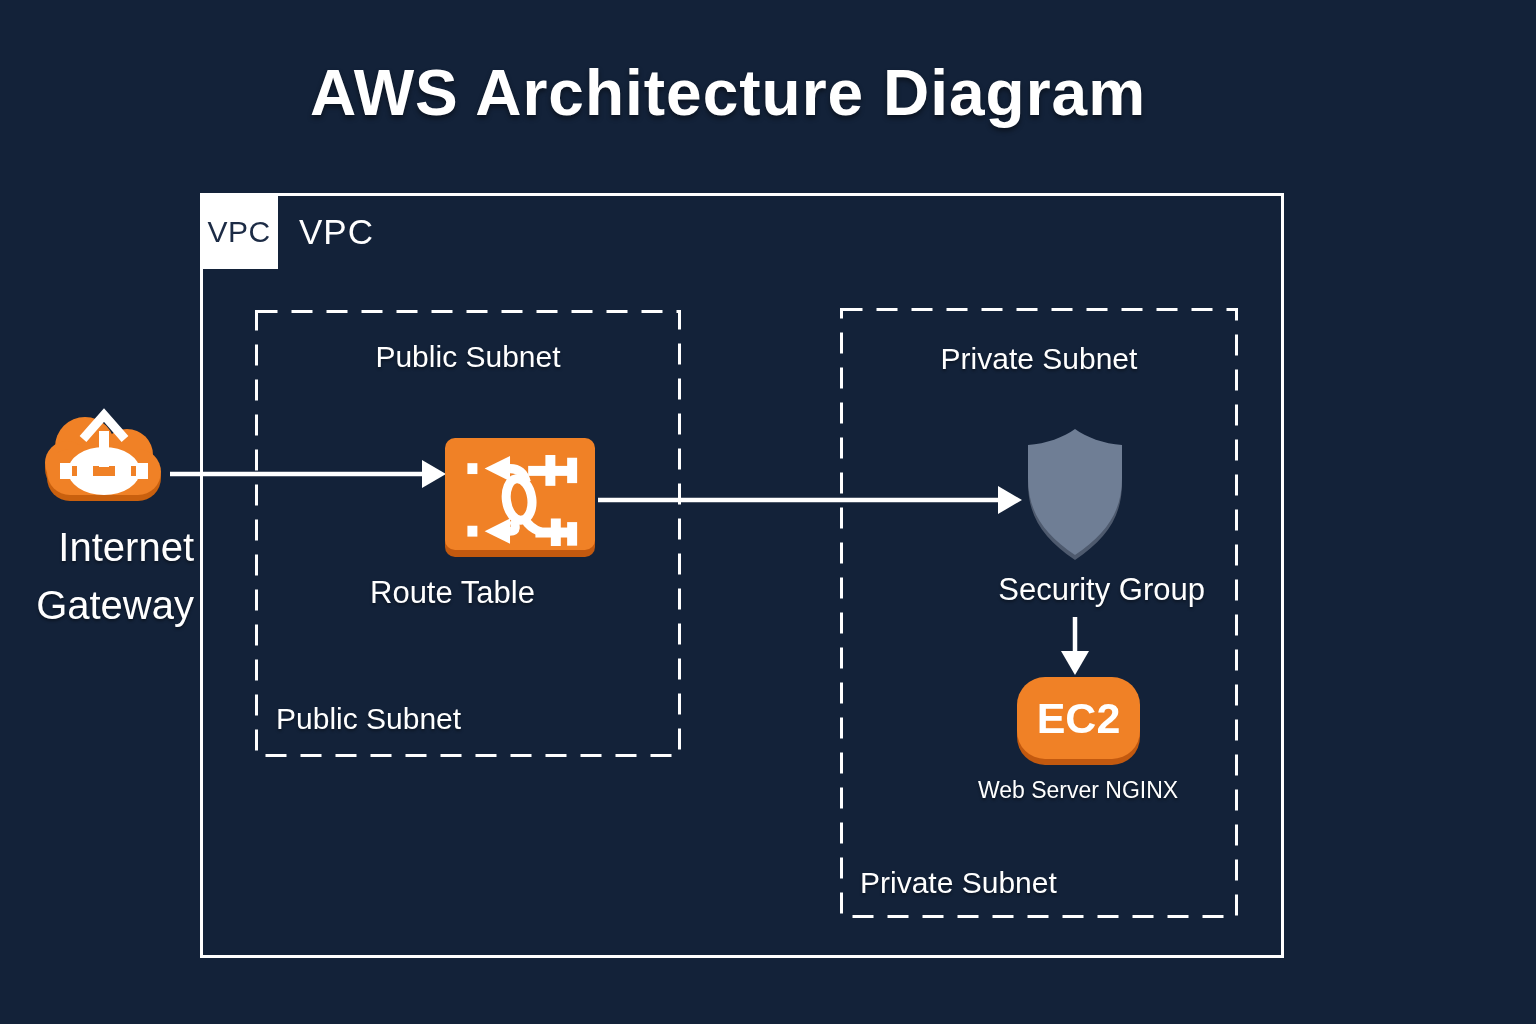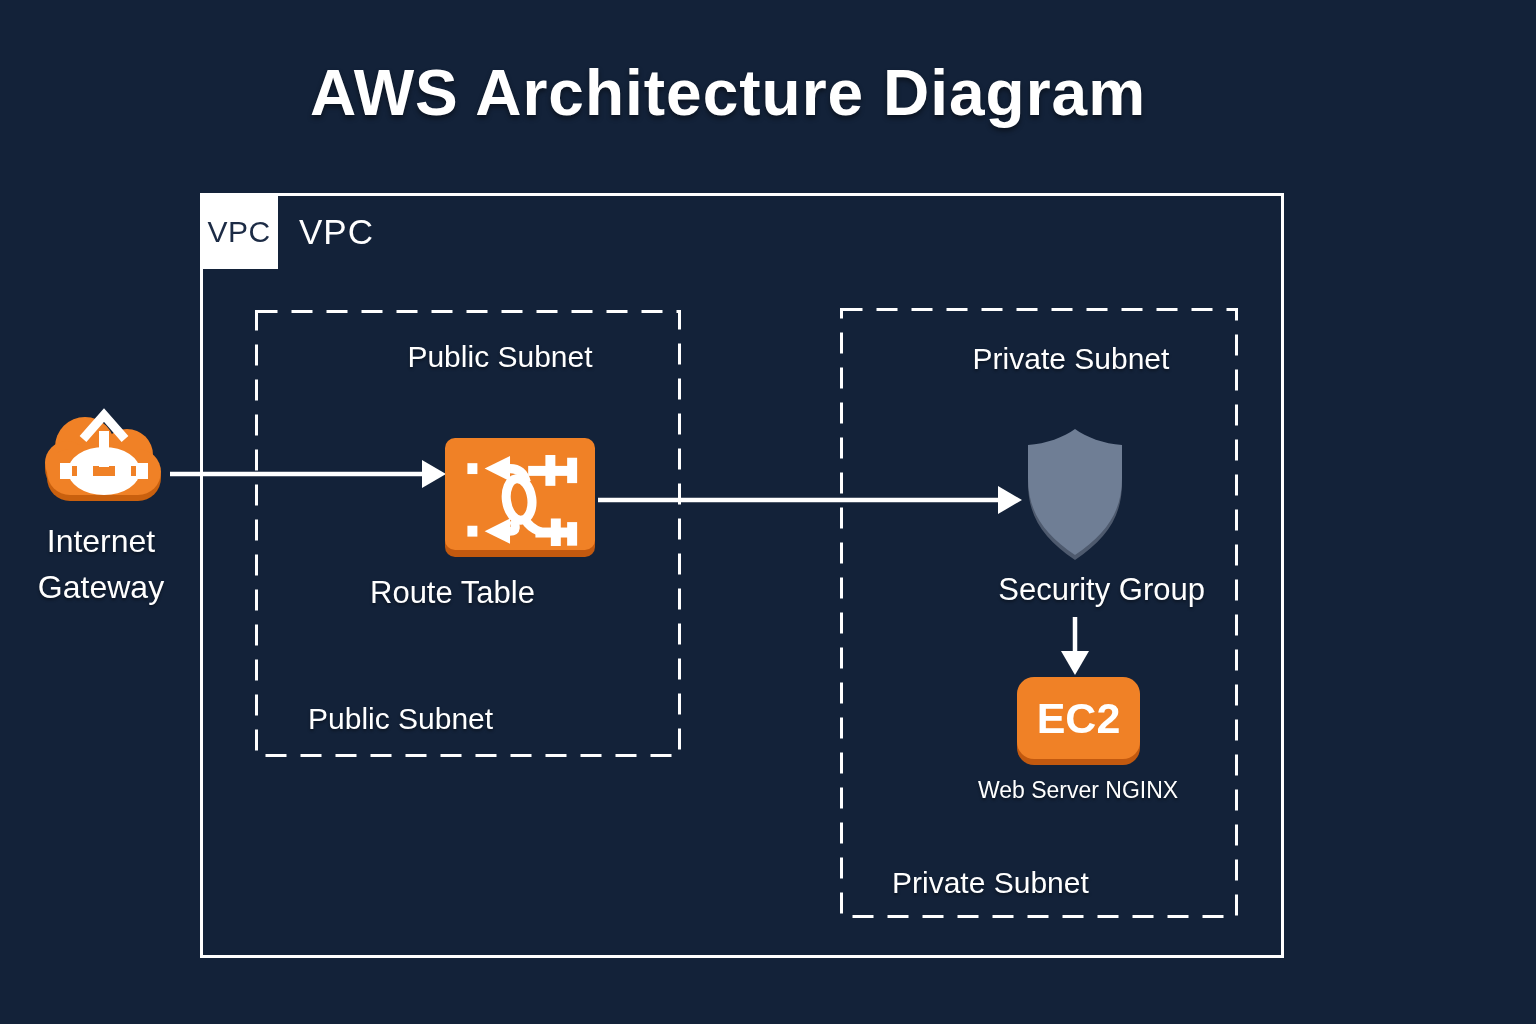--- a/index.html
+++ b/index.html
@@ -16,39 +16,39 @@
     text-shadow:0 3px 5px rgba(0,0,0,.45);
   }
   #bg-svg{left:0;top:0;z-index:1;}
   .z2{z-index:2;}
   #vpc-corner{
     left:200px;top:195px;width:78px;height:74px;background:#ffffff;
     display:flex;align-items:center;justify-content:center;
     font-size:30px;color:#1c2b45;letter-spacing:.5px;
   }
   #vpc-label{left:299px;top:212px;font-size:35px;letter-spacing:1px;}
-  .subnet-label{font-size:30px;text-shadow:0 2px 3px rgba(0,0,0,.4);margin-left:32px;}
+  .subnet-label{font-size:30px;text-shadow:0 2px 3px rgba(0,0,0,.4);}
   #public-top{left:256px;top:340px;width:424px;text-align:center;}
   #public-bottom{left:276px;top:702px;}
   #private-top{left:841px;top:342px;width:396px;text-align:center;}
   #private-bottom{left:860px;top:866px;}
   .node-label{font-size:31px;text-shadow:0 2px 3px rgba(0,0,0,.4);}
   #igw-icon{left:33px;top:405px;}
-  #igw-label{left:8px;top:518px;width:186px;text-align:center;line-height:1.45;font-size:32px;}
+  #igw-label{left:8px;top:518px;width:186px;text-align:right;line-height:1.45;font-size:40px;}
   #route-table-node{
     left:445px;top:438px;width:150px;height:112px;background:#F08126;
     border-radius:10px;box-shadow:0 7px 0 #C2590F;
     display:flex;align-items:center;justify-content:center;
   }
   #route-table-label{left:370px;top:575px;width:300px;text-align:left;}
   #sg-icon{left:1022px;top:426px;}
   #sg-label{left:935px;top:572px;width:270px;text-align:right;}
   #ec2-node{
     left:1017px;top:677px;width:123px;height:82px;background:#F08126;
-    border-radius:17px;box-shadow:0 6px 0 #C2590F;
+    border-radius:28px;box-shadow:0 6px 0 #C2590F;
     display:flex;align-items:center;justify-content:center;
     font-size:43px;font-weight:bold;
   }
   #ec2-caption{left:963px;top:774px;width:230px;text-align:center;line-height:1.4;font-size:23px;}
 </style>
 </head>
 <body>
 
 <div id="canvas">
 

